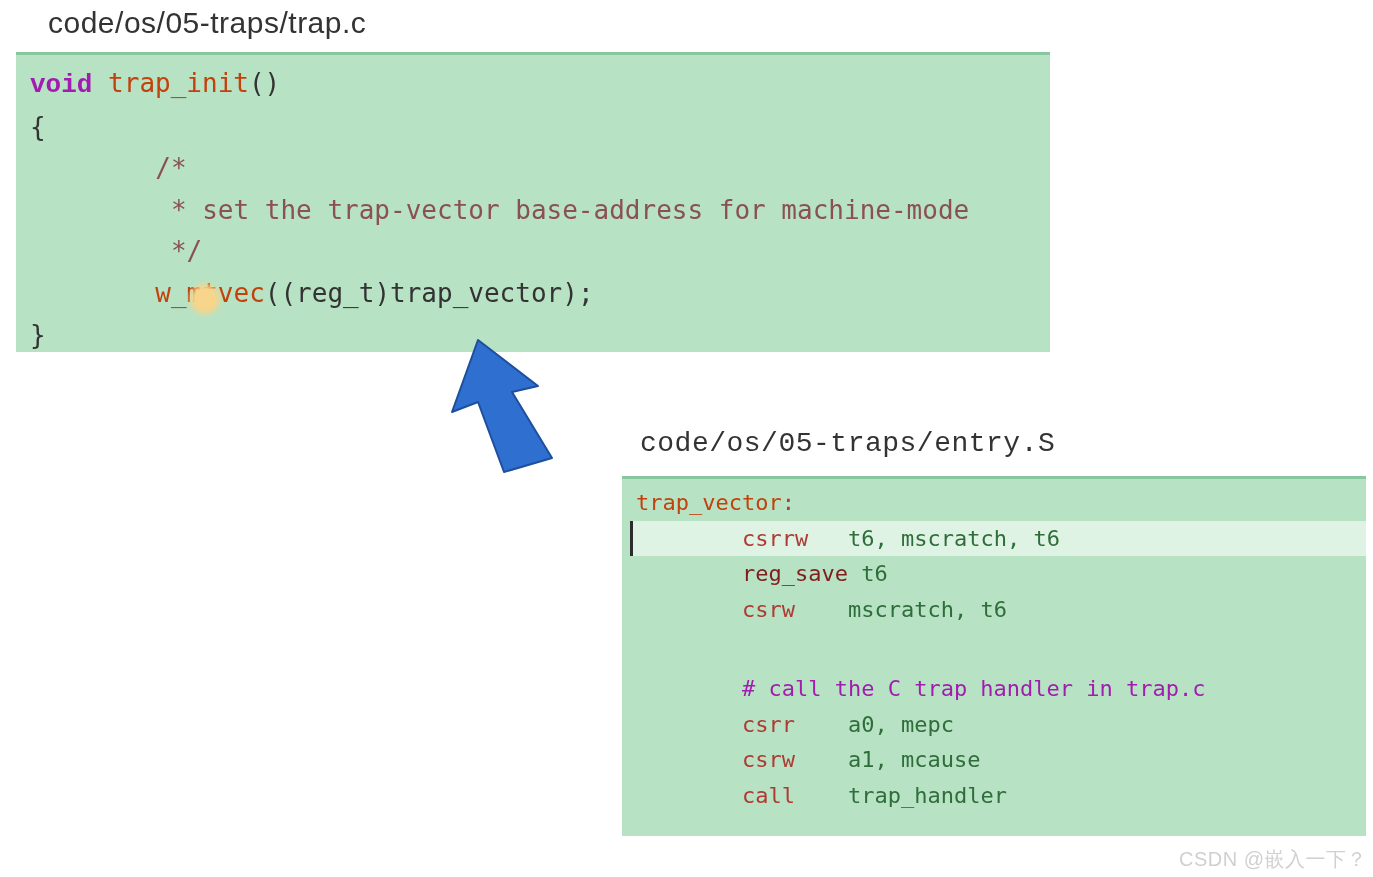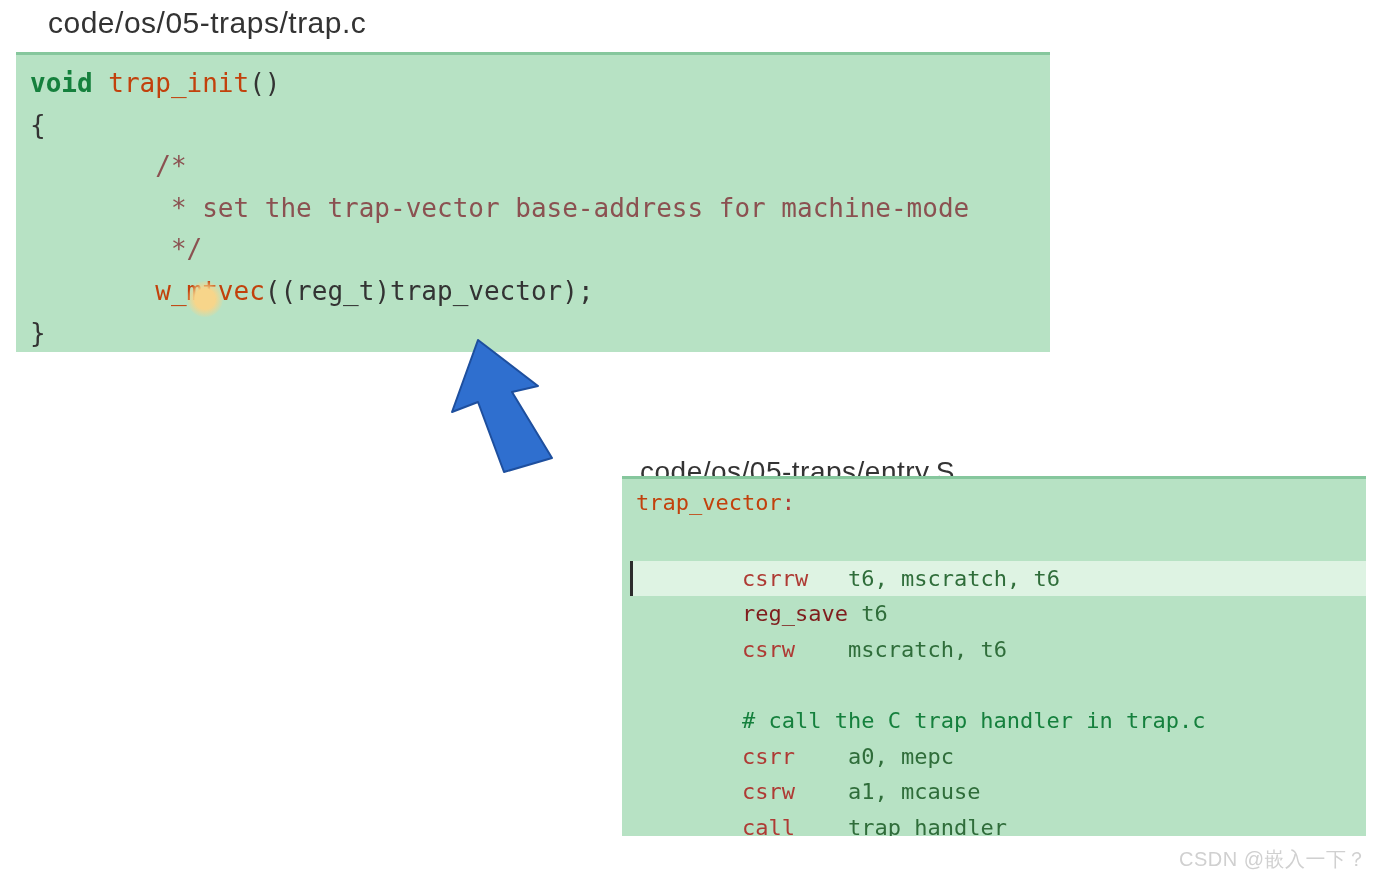--- a/index.html
+++ b/index.html
@@ -30,21 +30,21 @@
     width: 1034px;
     height: 300px;
     background: #b7e2c4;
     border-top: 3px solid #86c79d;
     font-size: 26px;
     line-height: 1.6;
     white-space: pre;
     padding: 8px 14px;
     color: #333;
   }
-  .kw-blue   { color: #15803d; font-weight: bold; }
+  .kw-blue   { color: #a21caf; font-weight: bold; font-family: Liberation Mono, monospace; }
   .fn-orange { color: #c2410c; }
   .comment   { color: #8b5151; }
   .paren     { color: #333; }
 
   .cursor-dot {
     position: absolute; width: 36px; height: 36px; border-radius: 50%;
     background: radial-gradient(circle, #f7d58a 0%, #f7d58a 40%, rgba(247,213,138,0) 75%);
     left: 171px; top: 226px; pointer-events: none;
   }
 
@@ -55,49 +55,49 @@
     top: 330px;
     width: 160px;
     height: 150px;
     pointer-events: none;
   }
 
   
   .file2-title {
     position: absolute;
     left: 640px;
-    top: 456px;
-    font-family: Liberation Sans, sans-serif;
+    top: 428px;
+    font-family: Liberation Mono, monospace;
     font-size: 28px;
     color: #333;
     letter-spacing: 0.5px;
   }
   .code2 {
     position: absolute;
     left: 622px;
     top: 476px;
     width: 744px;
     height: 360px;
     background: #b7e2c4;
     border-top: 3px solid #86c79d;
     font-size: 22px;
     line-height: 1.62;
     white-space: pre;
     padding: 6px 0 0 8px;
     color: #333;
     overflow: hidden;
   }
   .code2 .line { display: block; padding-left: 6px; }
-  .code2 .hl   { background: #def3e3; border-left: 3px solid #2c2c2c; padding-left: 3px; display: block; margin-top: 40px; }
+  .code2 .hl   { background: #def3e3; border-left: 3px solid #2c2c2c; padding-left: 3px; display: block; }
 
   .label-red  { color: #ae3a34; }
   .instr-red  { color: #ae3a34; }
   .instr-grn  { color: #7f1d1d; }
   .operand    { color: #2f6d3a; }
-  .cmt-red    { color: #15803d; }
+  .cmt-red    { color: #a21caf; margin-top: 8px; }
 
   
   .watermark {
     position: absolute;
     right: 6px;
     bottom: 4px;
     font-family: Arial, sans-serif;
     font-size: 20px;
     color: #d0d0d0;
     letter-spacing: 0.5px;

